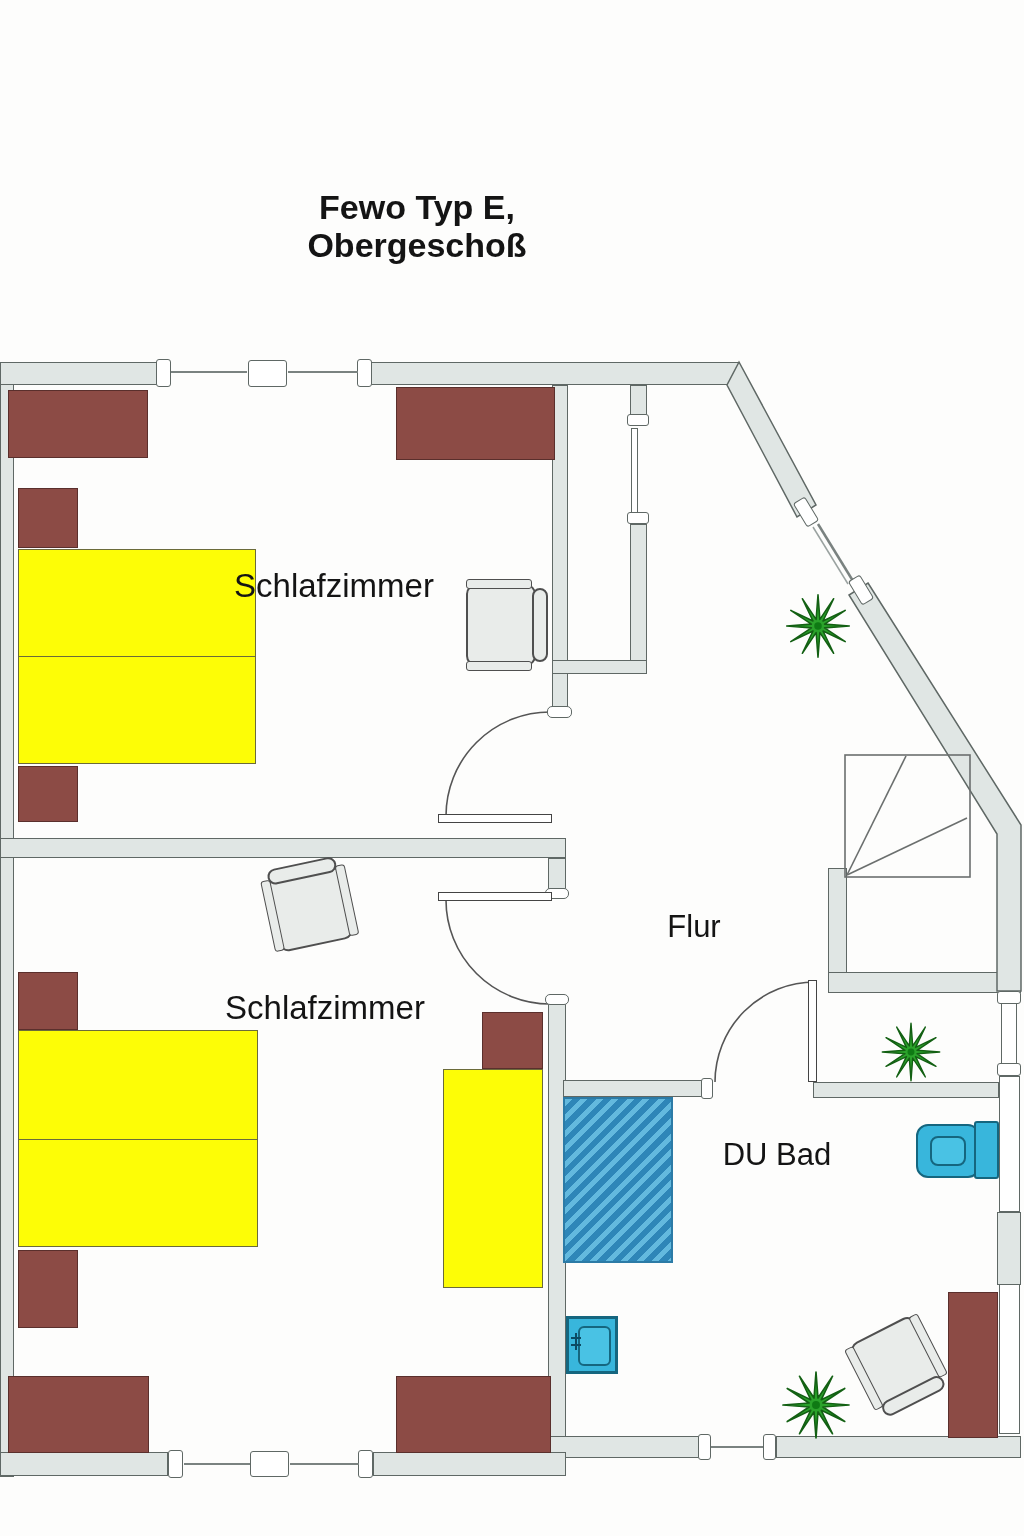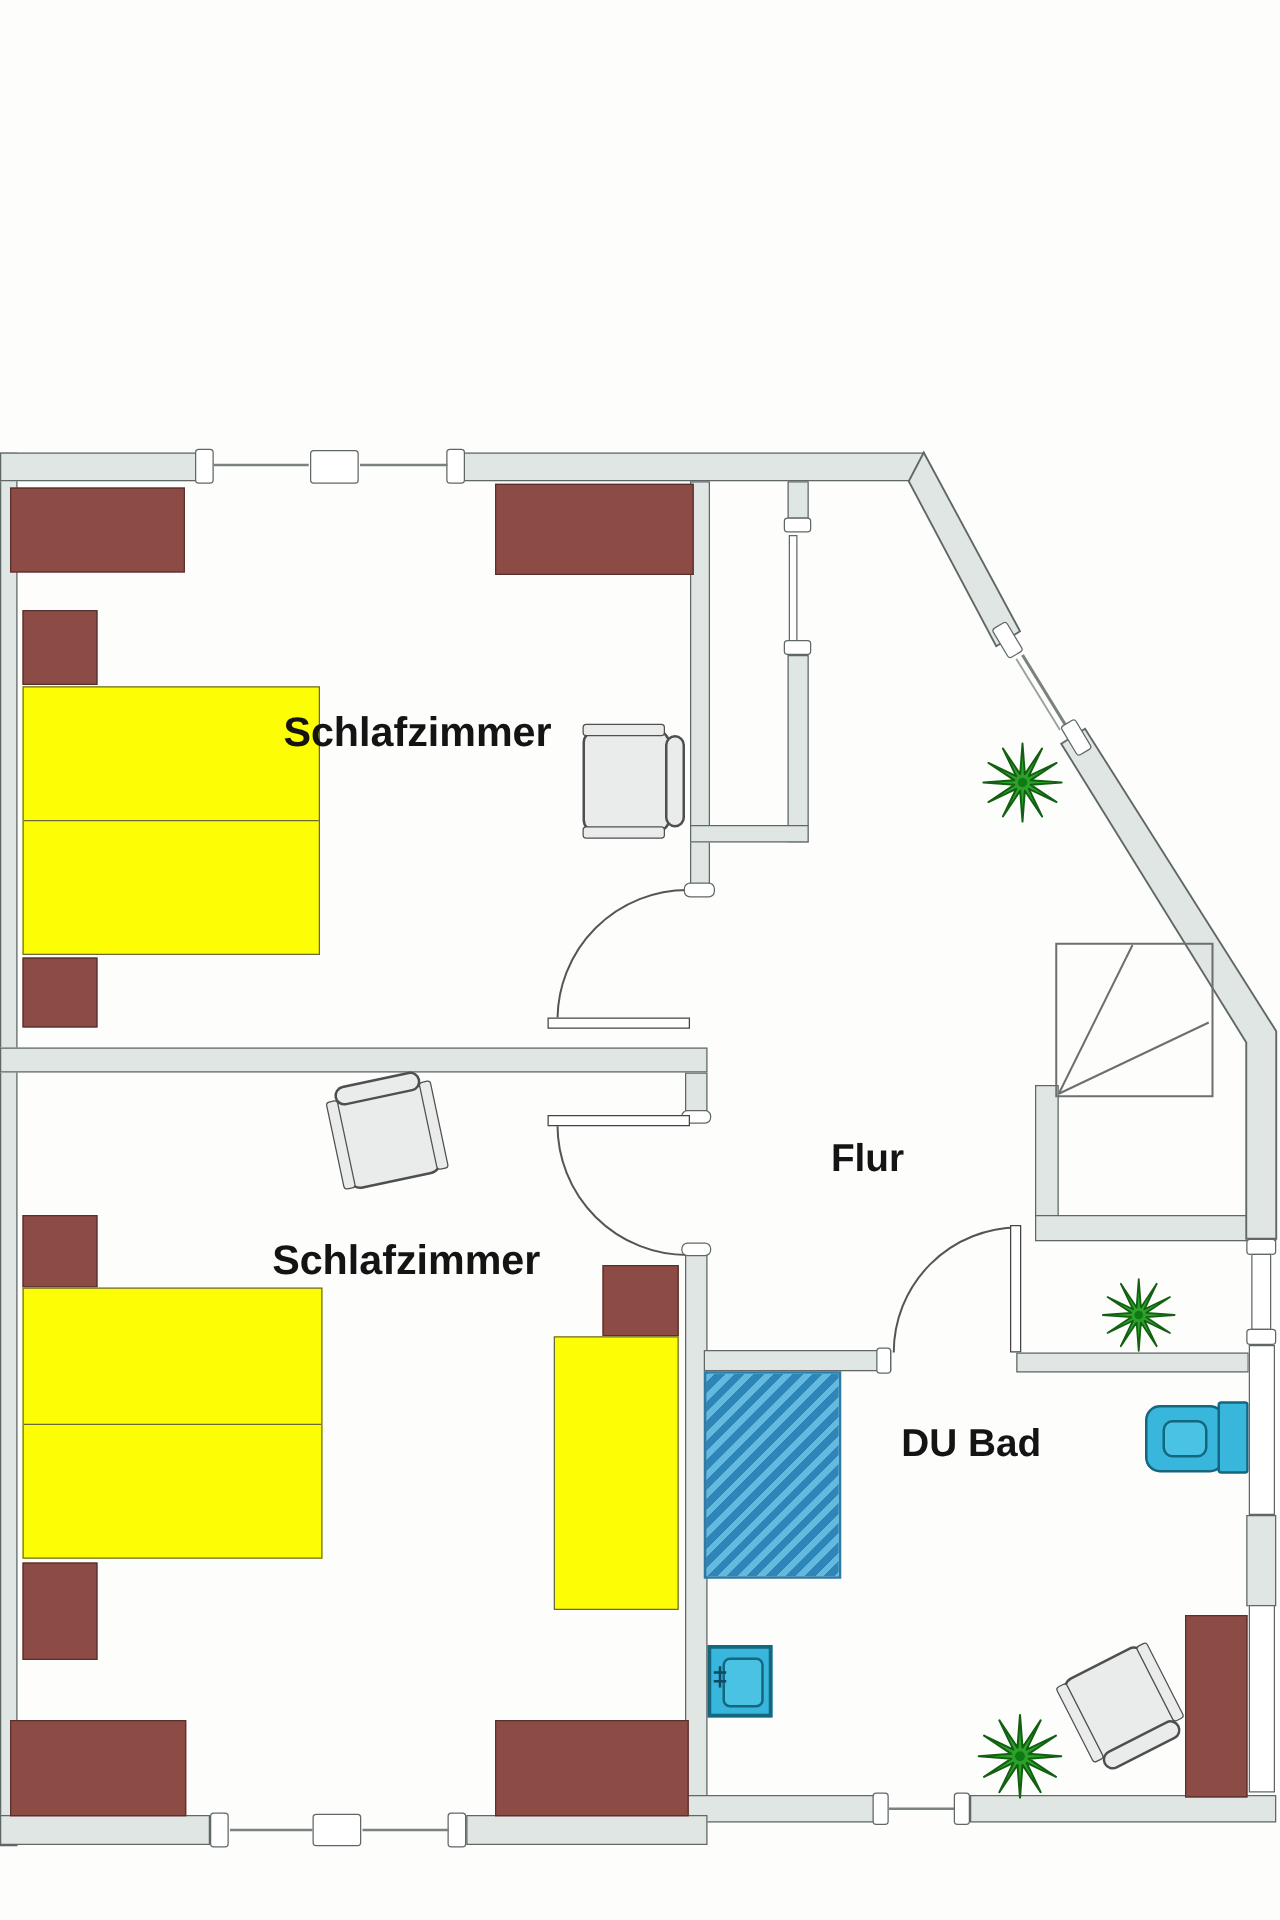--- a/index.html
+++ b/index.html
@@ -16,35 +16,39 @@
   .w{position:absolute;box-sizing:border-box;background:var(--wall);border:1.5px solid var(--wline);}
   .cap{position:absolute;box-sizing:border-box;background:#ffffff;border:1.5px solid var(--wline);border-radius:3px;z-index:6;}
   .win{position:absolute;box-sizing:border-box;background:#ffffff;border:1.5px solid var(--wline);z-index:6;}
   .glass{position:absolute;height:2px;background:#7a8280;z-index:6;}
   .wood{position:absolute;box-sizing:border-box;background:var(--wood);border:1px solid var(--woodline);z-index:3;}
   .bed{position:absolute;box-sizing:border-box;background:var(--bed);border:1.5px solid var(--bedline);z-index:4;}
   .bed .split{position:absolute;left:0;right:0;height:0;border-top:1.5px solid var(--bedline);}
   .chair{position:absolute;box-sizing:border-box;background:var(--chairfill);border:2px solid var(--chairline);border-radius:10px;z-index:4;}
   .chair .back{position:absolute;box-sizing:border-box;background:var(--chairfill);border:2px solid var(--chairline);border-radius:12px;}
   .chair .rail{position:absolute;box-sizing:border-box;background:var(--chairfill);border:1.5px solid var(--chairline);border-radius:3px;}
-  .label{position:absolute;transform:translate(-50%,-50%);font-weight:bold;color:var(--txt);
+  .label{position:absolute;transform:translate(-50%,-50%);font-weight:normal;color:var(--txt);
          white-space:nowrap;z-index:9;letter-spacing:0px;}
   #overlay{position:absolute;left:0;top:0;z-index:5;pointer-events:none;}
   #title{position:absolute;left:417px;top:188px;transform:translateX(-50%);text-align:center;
          font-weight:bold;font-size:34px;line-height:38px;color:var(--txt);z-index:9;white-space:nowrap;}
   .shower{position:absolute;box-sizing:border-box;z-index:3;
           background:repeating-linear-gradient(135deg,var(--showerA) 0 5px,var(--showerB) 5px 11px);
           border:2px solid #2c7ba6;}
   .fix{position:absolute;box-sizing:border-box;background:var(--fixture);border:2px solid var(--fixline);z-index:4;}
 </style>
 </head>
 <body>
 
 <div id="plan">
 
+  <div id="title">
+    <div>Fewo Typ E,</div>
+    <div>Obergeschoß</div>
+  </div>
 
   <div class="w" style="left:0;top:362px;width:14px;height:1115px"></div>
   <div class="w" style="left:0;top:362px;width:160px;height:23px"></div>
   <div class="w" style="left:370px;top:362px;width:370px;height:23px"></div>
   <div class="w" style="left:552px;top:385px;width:16px;height:324px"></div>
   <div class="w" style="left:630px;top:385px;width:17px;height:30px"></div>
   <div class="w" style="left:630px;top:524px;width:17px;height:150px"></div>
   <div class="w" style="left:552px;top:660px;width:95px;height:14px"></div>
   <div class="w" style="left:0;top:838px;width:566px;height:20px"></div>
   <div class="w" style="left:548px;top:858px;width:18px;height:31px"></div>

